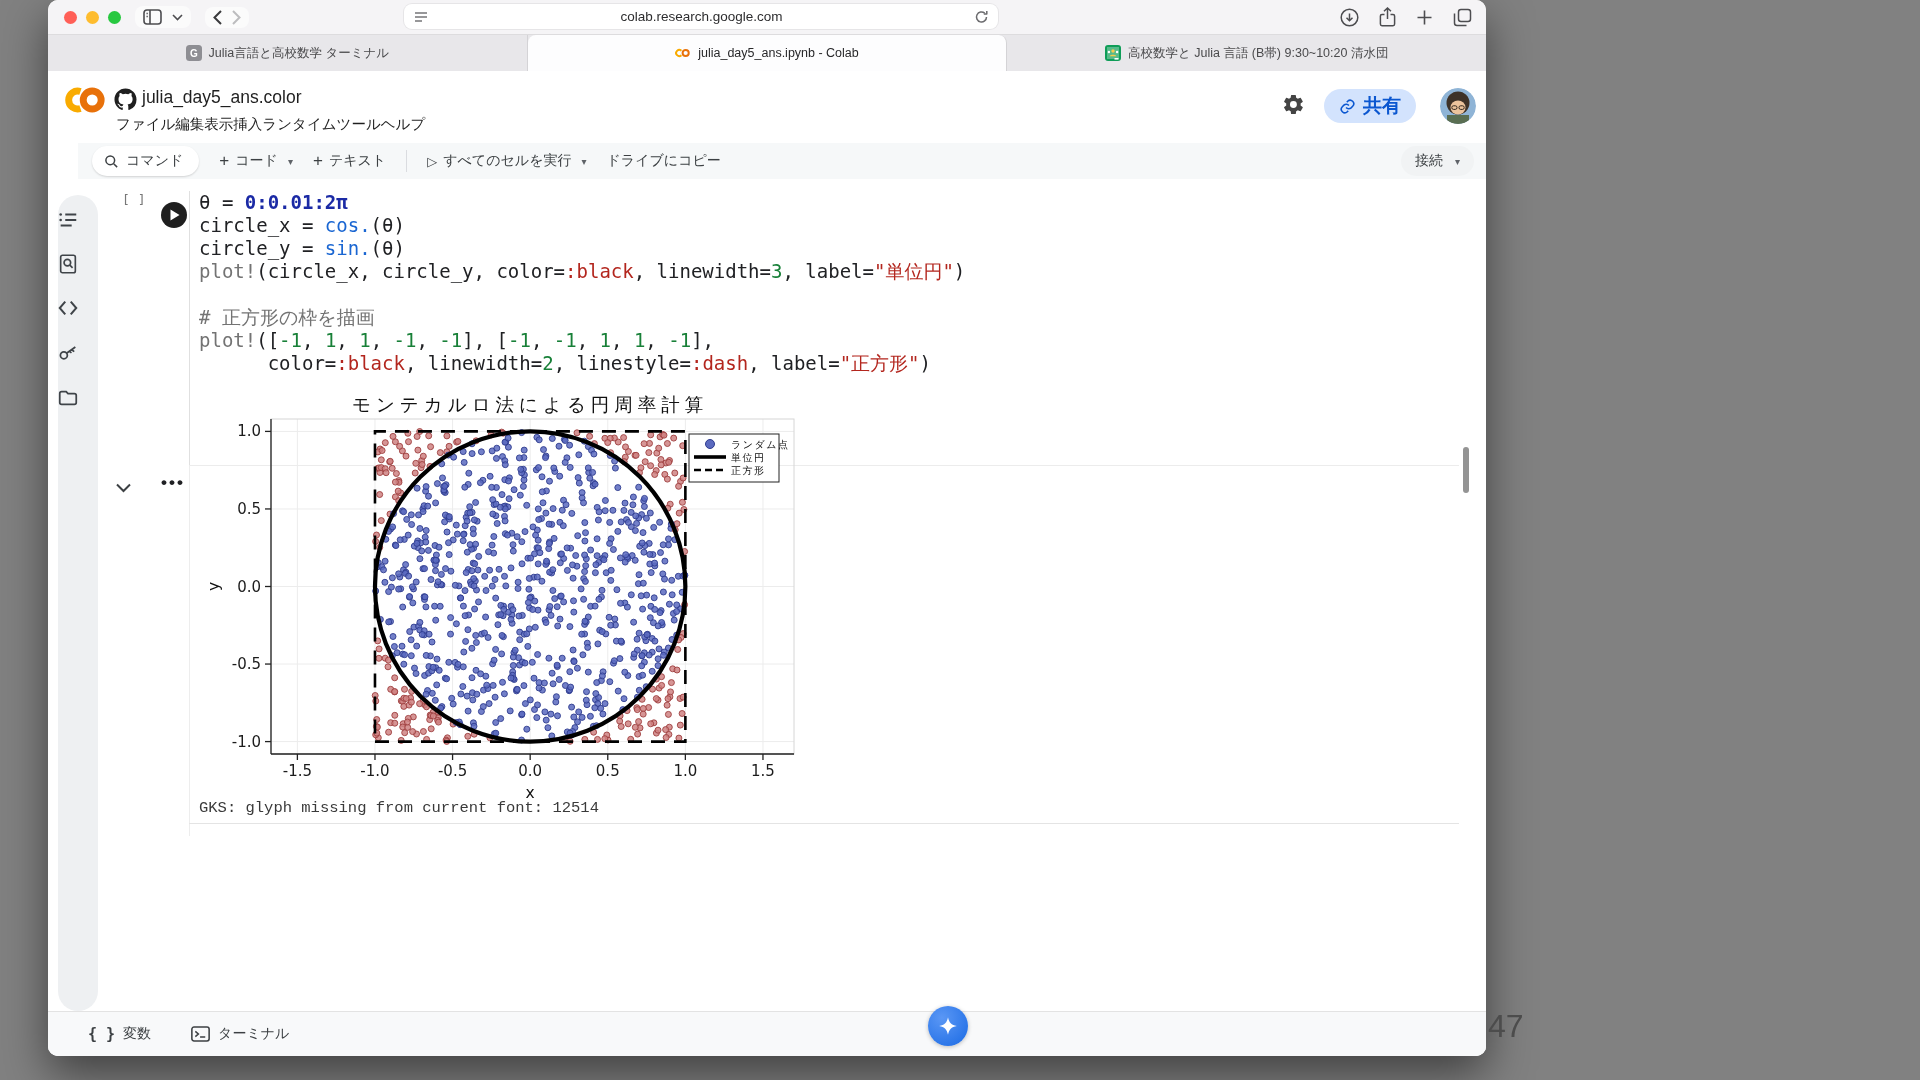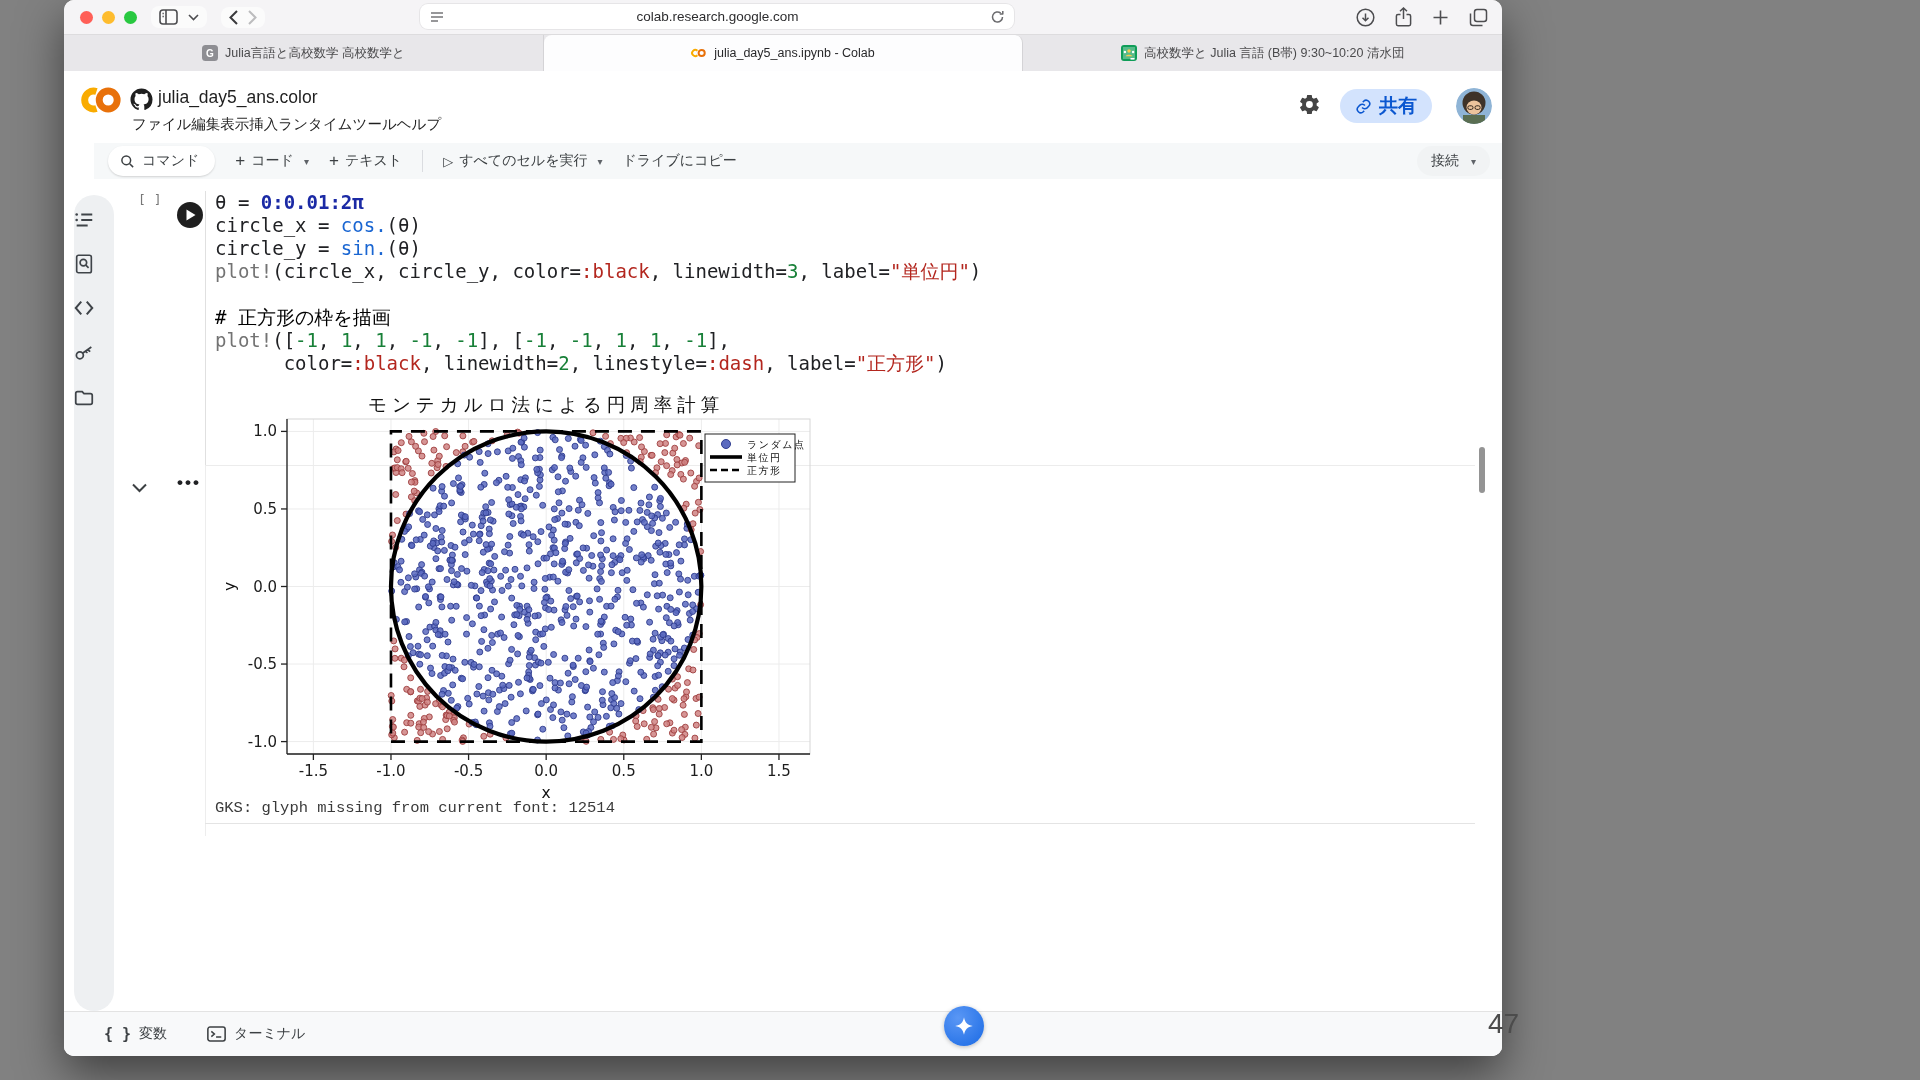--- a/index.html
+++ b/index.html
@@ -1,18 +1,18 @@
 <!DOCTYPE html>
 <html><head>
 <meta charset="utf-8">
 <style>
   html,body{margin:0;padding:0;background:#666;}
   .stage{position:relative;width:1920px;height:1080px;background:#818181;overflow:hidden;
          font-family:"Liberation Sans",sans-serif;}
-  .window{position:absolute;left:64px;top:0;width:1438px;height:1056px;background:#fff;
+  .window{position:absolute;left:48px;top:0;width:1438px;height:1056px;background:#fff;
           border-radius:10px;box-shadow:0 18px 45px rgba(0,0,0,.5);overflow:hidden;}
   
   .titlebar{position:absolute;top:0;left:0;width:100%;height:34px;background:#f5f4f6;
             border-bottom:1px solid #dddcde;display:flex;align-items:center;}
   .lights{display:flex;gap:9px;margin-left:16px;}
   .light{width:13px;height:13px;border-radius:50%;}
   .l-red{background:#ff5f57;} .l-yellow{background:#febc2e;} .l-green{background:#28c840;}
   .tb-group{display:flex;align-items:center;background:rgba(255,255,255,.6);border-radius:8px;
             padding:3px 8px;margin-left:14px;gap:10px;color:#4d4d50;}
   .tb-btn{display:flex;align-items:center;justify-content:center;color:#4d4d50;}
@@ -55,40 +55,40 @@
   .rail-icon{position:absolute;left:9px;width:22px;height:22px;color:#3f4449;}
   
   .cell-vline{position:absolute;left:141px;top:120px;width:1px;height:276px;background:#e0e0e0;}
   .exec-marker{position:absolute;left:74px;top:121px;font-family:"DejaVu Sans Mono",monospace;
                font-size:13px;color:#777;}
   .play-btn{position:absolute;left:113px;top:131px;width:26px;height:26px;border-radius:50%;
             background:#1f1f1f;display:flex;align-items:center;justify-content:center;}
   .code-block{position:absolute;left:151px;top:120px;font-family:"DejaVu Sans Mono",monospace;
               font-size:19px;line-height:23px;white-space:pre;}
   .tk-p{color:#202124;} .tk-rng{color:#1b2aa5;font-weight:bold;} .tk-f{color:#1a66d2;}
-  .tk-m{color:#737373;text-align:center;} .tk-s{color:#b3261e;text-align:right;} .tk-n{color:#188038;} .tk-st{color:#b3261e;} .tk-c{color:#000000;}
+  .tk-m{color:#737373;text-align:center;} .tk-s{color:#b3261e;text-align:right;} .tk-n{color:#188038;} .tk-st{color:#b3261e;} .tk-c{color:#737373;}
   .cell-hr{position:absolute;left:141px;top:394px;width:1270px;height:1px;background:#ececec;}
   .out-vline{position:absolute;left:141px;top:395px;width:1px;height:370px;background:#ededed;}
   .out-chevron{position:absolute;left:68px;top:412px;color:#3c4043;}
   .out-dots{position:absolute;left:113px;top:402px;font-size:17px;font-weight:bold;color:#202124;letter-spacing:2px;}
   .plot-wrap{position:absolute;left:161px;top:320px;width:605px;height:425px;}
   .plot-wrap svg text{font-family:"DejaVu Sans",sans-serif;}
   .gks{position:absolute;left:151px;top:728px;font-family:Liberation Mono, monospace;
        font-size:15.5px;color:#3a3a3a;}
   .cell-end{position:absolute;left:141px;top:752px;width:1270px;height:1px;background:#e4e4e4;}
   .scroll-thumb{position:absolute;left:1415px;top:376px;width:6px;height:46px;border-radius:3px;background:#949494;}
   
   .bottombar{position:absolute;left:0;bottom:0;width:100%;height:44px;background:#f8f9fa;
              border-top:1px solid #e3e3e3;display:flex;align-items:center;font-size:14px;color:#3c4043;}
   .bb-item{display:flex;align-items:center;gap:8px;margin-left:40px;}
   .braces{font-family:"DejaVu Sans Mono",monospace;font-weight:bold;font-size:15px;}
   .gemini-btn{position:absolute;left:880px;top:-6px;width:40px;height:40px;border-radius:50%;
               background:radial-gradient(circle at 35% 30%,#5a97f5,#1a6ae4);display:flex;
               align-items:center;justify-content:center;box-shadow:0 1px 4px rgba(0,0,0,.25);}
-  .page-num{position:absolute;left:1488px;top:1008px;font-size:28px;color:#4c4c4c;z-index:5;}
+  .page-num{position:absolute;left:1488px;top:1008px;font-size:32px;color:#4c4c4c;z-index:5;}
   svg{display:block;}
 </style>
 </head>
 <body>
 
 <div class="stage">
   <div class="window">
 
     <div class="titlebar">
       <div class="lights">
@@ -165,21 +165,21 @@
         </span>
       </div>
     </div>
 
     <div class="tabbar">
       <div class="stab">
         <svg class="fav" viewBox="0 0 16 16">
             <rect width="16" height="16" rx="3.5" fill="#8e8e93"></rect>
             <text x="8" y="12" text-anchor="middle" font-size="10" font-weight="bold" fill="#fff" font-family="Liberation Sans,sans-serif">G</text>
           </svg>
-        <span>Julia言語と高校数学 高校数学と</span>
+        <span>Julia言語と高校数学 ターミナル</span>
       </div>
       <div class="stab active">
         <svg class="fav" viewBox="0 0 24 16">
             <path d="M9.6 4.7A4.6 4.6 0 1 0 9.6 11.3" fill="none" stroke="#f9ab00" stroke-width="3"></path>
             <circle cx="16" cy="8" r="4.6" fill="none" stroke="#e8710a" stroke-width="3"></circle>
           </svg>
         <span>julia_day5_ans.ipynb - Colab</span>
       </div>
       <div class="stab">
         <svg class="fav" viewBox="0 0 16 16">

